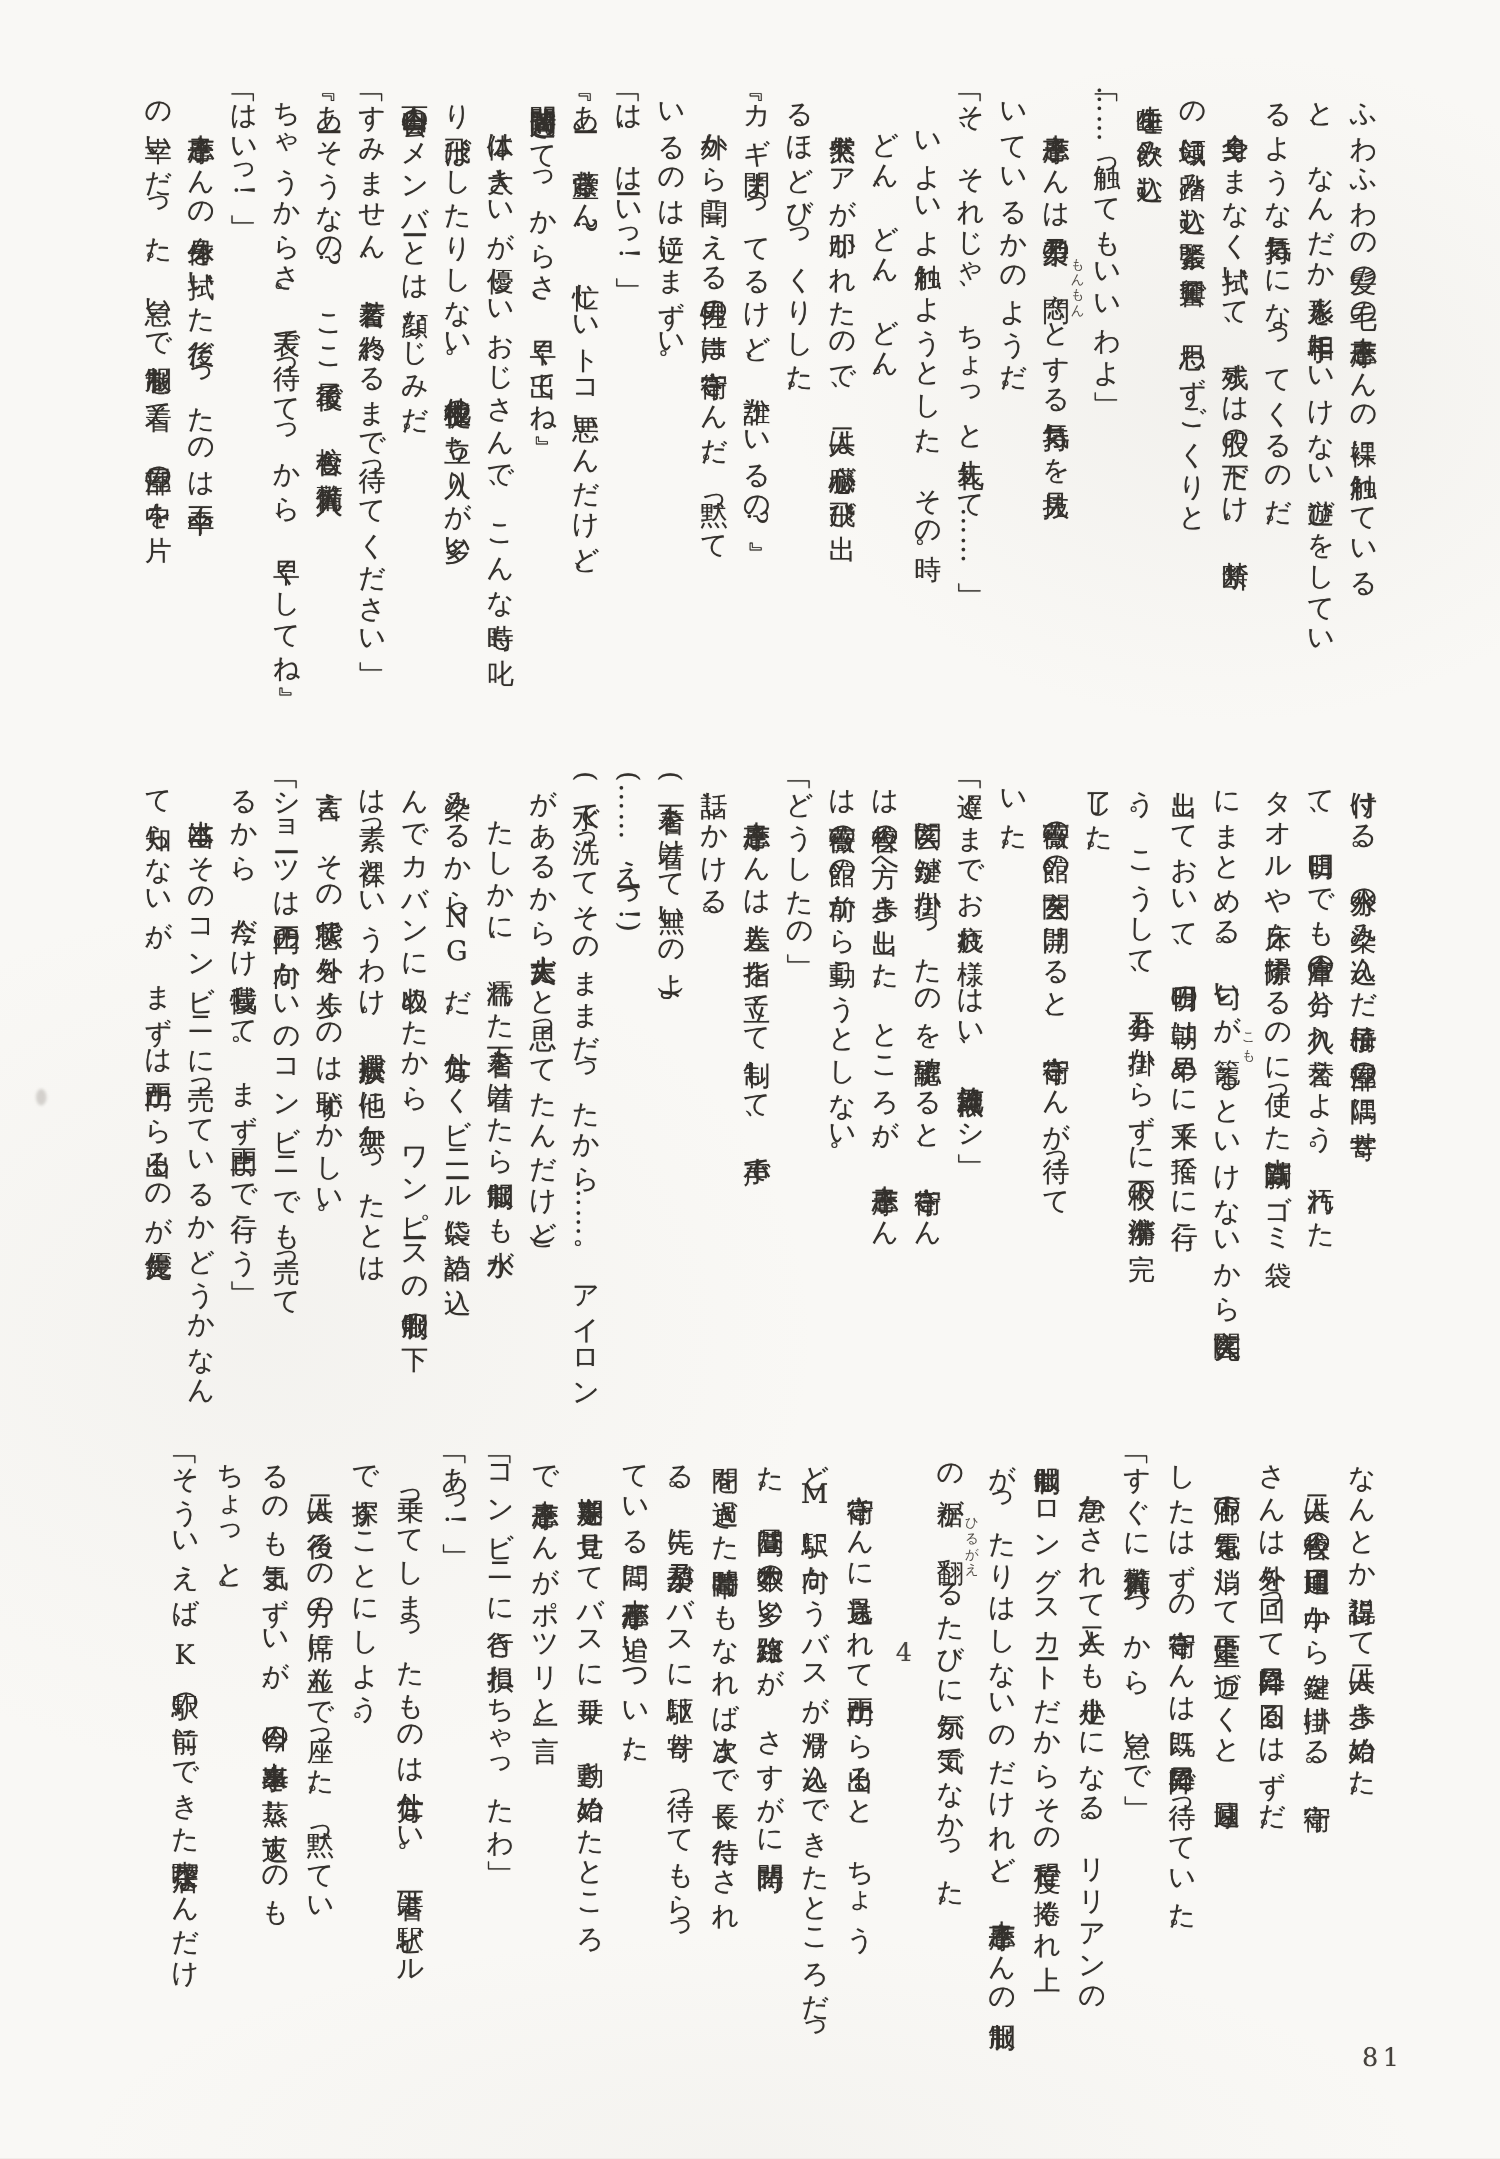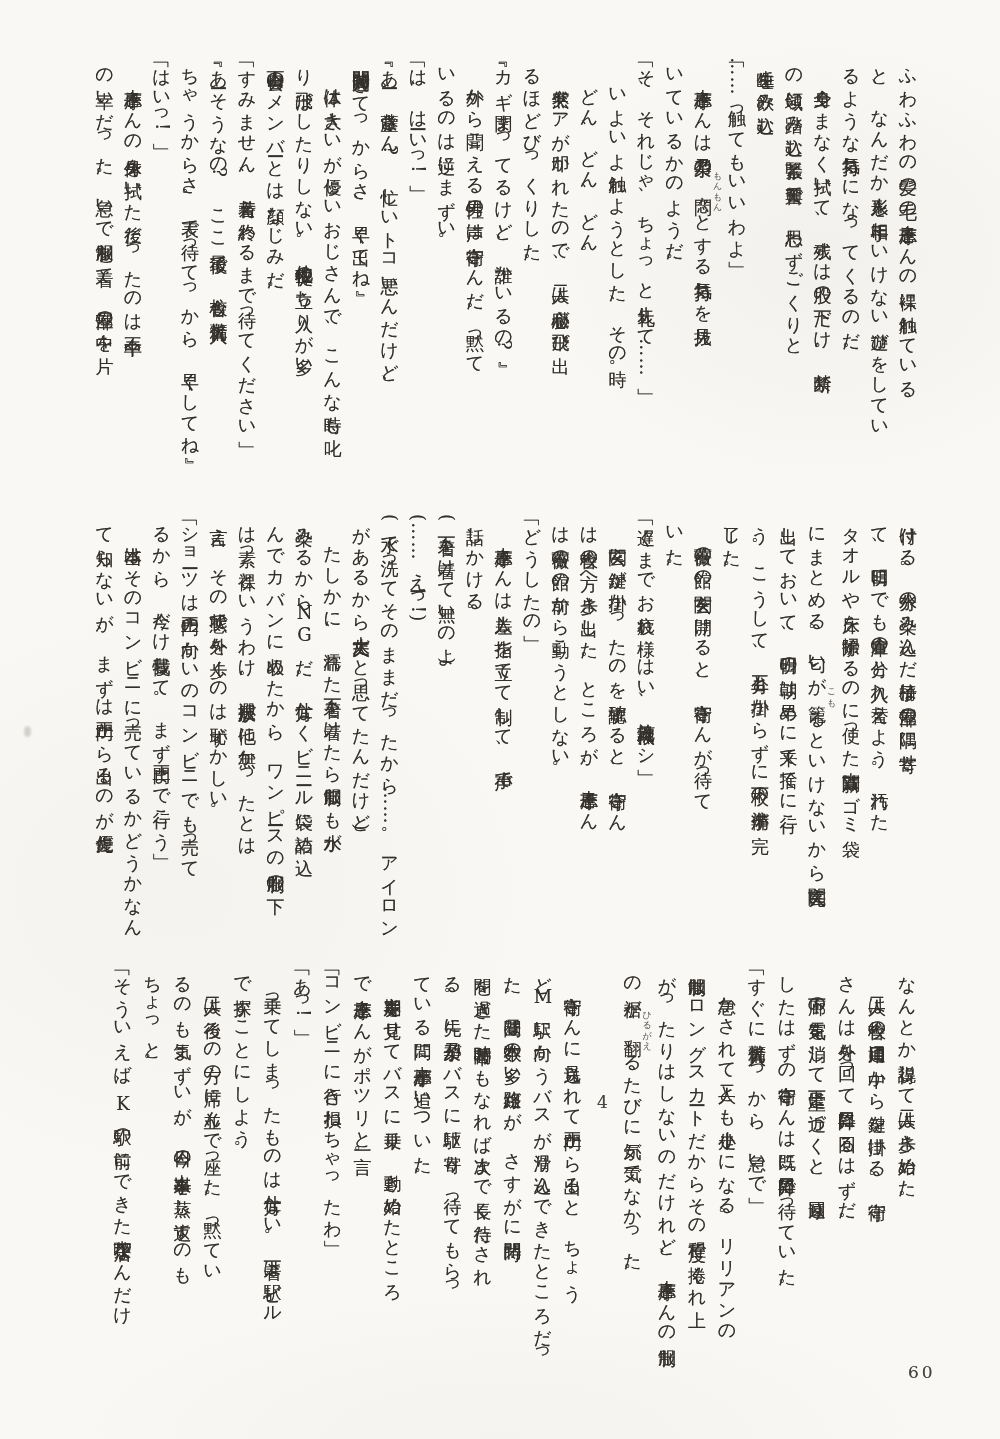--- a/index.html
+++ b/index.html
@@ -51,15 +51,15 @@
     filter:blur(1px);
   }
 </style>
 </head>
 <body>
 
 <div class="page">
   <section class="band band-1"><div class="col">ふわふわの髪の毛の志摩子さんの裸に触れている</div><div class="col">と、なんだか人形を相手にいけない遊びをしてい</div><div class="col">るような気持ちになってくるのだ。</div><div class="col">　全身くまなく拭いて、残すは股の下だけ。禁断</div><div class="col">の領域に踏み込む緊張と興奮で、思わずごくりと</div><div class="col">生唾を飲み込む。</div><div class="col">「……触ってもいいわよ」</div><div class="col">　志摩子さんは乃梨子の<ruby>悶々<rt>もんもん</rt></ruby>とする気持ちを見抜</div><div class="col">いているかのようだ。</div><div class="col">「そ、それじゃ、ちょっと失礼して……」</div><div class="col">　いよいよ触れようとした、その時。</div><div class="col">　どん、どん、どん。</div><div class="col">　突然ドアが叩かれたので、二人は心臓が飛び出</div><div class="col">るほどびっくりした。</div><div class="col">『カギ閉まってるけど、誰かいるの?』</div><div class="col">　外から聞こえる男性の声は守衛さんだ。黙って</div><div class="col">いるのは逆にまずい。</div><div class="col">「は、はーいっ!」</div><div class="col">『あー、藤堂さん?　忙しいトコ悪いんだけど、</div><div class="col">閉門時間過ぎてっからさ、早く出てね』</div><div class="col">　体は大きいが優しいおじさんで、こんな時も叱</div><div class="col">り飛ばしたりしない。他校生徒の立ち入りが多い</div><div class="col">山百合会のメンバーとは顔なじみだ。</div><div class="col">「すみません、着替え終わるまで待ってください」</div><div class="col">『あーそうなの?　ここ最後で、校舎も警備入れ</div><div class="col">ちゃうからさ。表で待ってっから、早くしてね』</div><div class="col">「はいっ!」</div><div class="col">　志摩子さんの身体を拭いた後だったのは不幸中</div><div class="col">の幸いだった。急いで制服を着て、部屋の中を片</div></section>
   <section class="band band-2"><div class="col">付ける。水分の染み込んだ椅子は部屋の隅に寄せ</div><div class="col">て、明日にでも倉庫の分と入れ替えよう。汚れた</div><div class="col">タオルや床を掃除するのに使った古新聞はゴミ袋</div><div class="col">にまとめる。匂いが<ruby>籠<rt>こも</rt></ruby>るといけないから玄関先に</div><div class="col">出しておいて、明日の朝は早めに来て捨てに行こ</div><div class="col">う。こうして、五分と掛からずに下校の準備が完</div><div class="col">了した。</div><div class="col">　薔薇の館の玄関を開けると、守衛さんが待って</div><div class="col">いた。</div><div class="col">「遅くまでお疲れ様。はい、施錠点検ヨシ」</div><div class="col">　玄関に鍵が掛かったのを確認すると、守衛さん</div><div class="col">は校舎の方へ歩き出した。ところが、志摩子さん</div><div class="col">は薔薇の館の前から動こうとしない。</div><div class="col">「どうしたの」</div><div class="col">　志摩子さんは人差し指を立てて制して、小声で</div><div class="col">話しかける。</div><div class="col">(下着を着けて無いのよ)</div><div class="col">(……えーっ!)</div><div class="col">(水で洗ってそのままだったから……。アイロン</div><div class="col">があるから大丈夫だと思ってたんだけど)</div><div class="col">　たしかに、濡れた下着を着けたら制服にも水が</div><div class="col">染みるから<span class="up">NG</span>だ。仕方なくビニール袋に詰め込</div><div class="col">んでカバンに収めたから、ワンピースの制服の下</div><div class="col">は素っ裸というわけ。選択肢が他に無かったとは</div><div class="col">言え、その状態で外を歩くのは恥ずかしい。</div><div class="col">「ショーツは正門の向かいのコンビニでも売って</div><div class="col">るから、今だけ我慢して。まず正門まで行こう」</div><div class="col">　本当はそのコンビニに売っているかどうかなん</div><div class="col">て知らないが、まずは正門から出るのが優先だ。</div></section>
   <section class="band band-3"><div class="col">なんとか説得して二人は歩き始めた。</div><div class="col">　二人は校舎の通用口に中から鍵を掛ける。守衛</div><div class="col">さんは外を回って昇降口に回るはずだ。</div><div class="col">　廊下の電気を消して下足室に近づくと、遠回り</div><div class="col">したはずの守衛さんは既に昇降口で待っていた。</div><div class="col">「すぐに警備入れっから、急いで」</div><div class="col">　急かされて二人とも小走りになる。リリアンの</div><div class="col">制服はロングスカートだからその程度で捲くれ上</div><div class="col">がったりはしないのだけれど、志摩子さんの制服</div><div class="col">の裾が<ruby>翻<rt>ひるがえ</rt></ruby>るたびに気が気でなかった。</div><div class="col sep"><span class="up">4</span></div><div class="col">　守衛さんに見送られて正門から出ると、ちょう</div><div class="col">ど<span class="up">M</span>駅に向かうバスが滑り込んできたところだっ</div><div class="col">た。昼間は本数の多い路線だが、さすがに閉門時</div><div class="col">間を過ぎた時間帯ともなれば次まで長く待たされ</div><div class="col">る。先に乃梨子がバスに駆け寄り、待ってもらっ</div><div class="col">ている間に志摩子が追いついた。</div><div class="col">　定期券を見せてバスに乗り、動き始めたところ</div><div class="col">で志摩子さんがポツリと一言。</div><div class="col">「コンビニに行き損ねちゃったわ」</div><div class="col">「あっ!」</div><div class="col">　乗ってしまったものは仕方ない。下着は駅ビル</div><div class="col">で探すことにしよう。</div><div class="col">　二人は後ろの方の席に並んで座った。黙ってい</div><div class="col">るのも気まずいが、今日の出来事を蒸し返すのも</div><div class="col">ちょっと。</div><div class="col">「そういえば、<span class="up">K</span>駅の前にできた喫茶店なんだけ</div></section>
-  <div class="pageno">60</div>
+  <div class="pageno">81</div>
   <div class="speck"></div>
 </div>
 
 </body></html>

